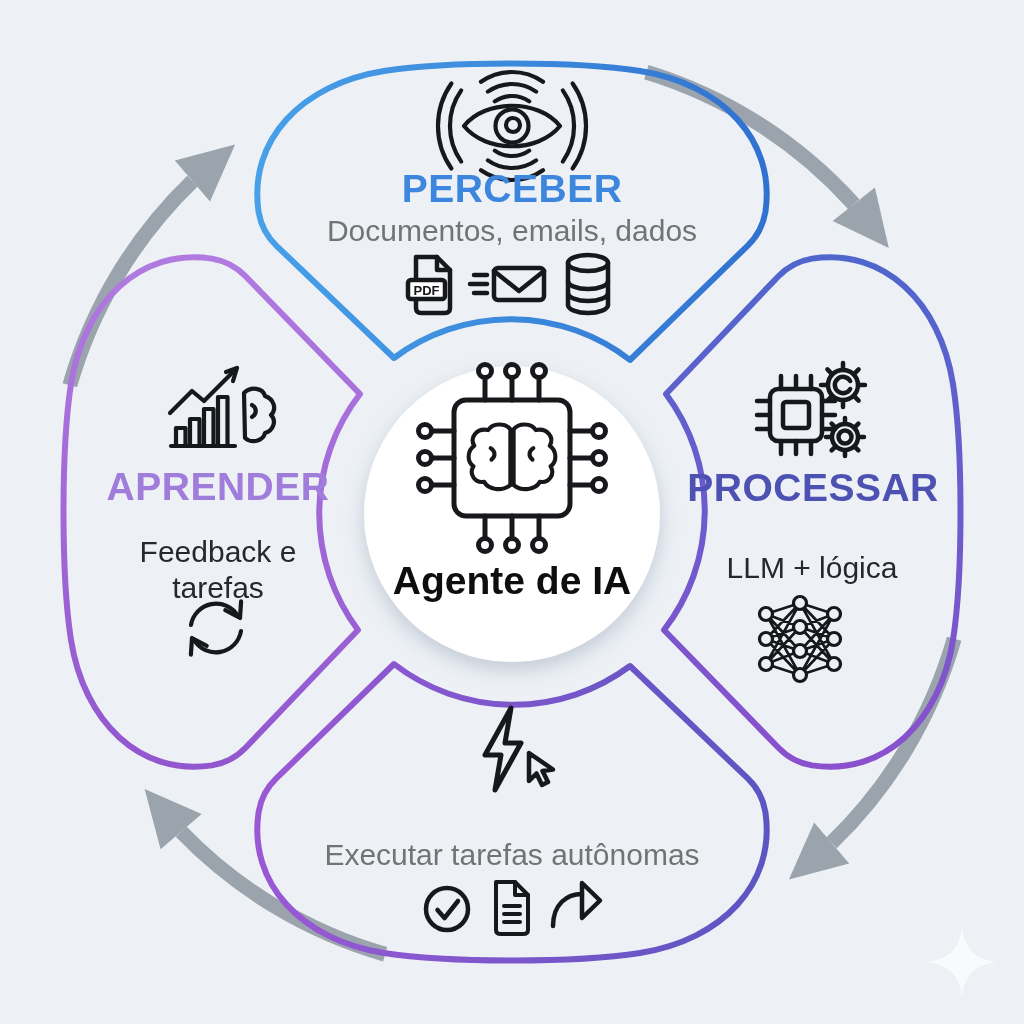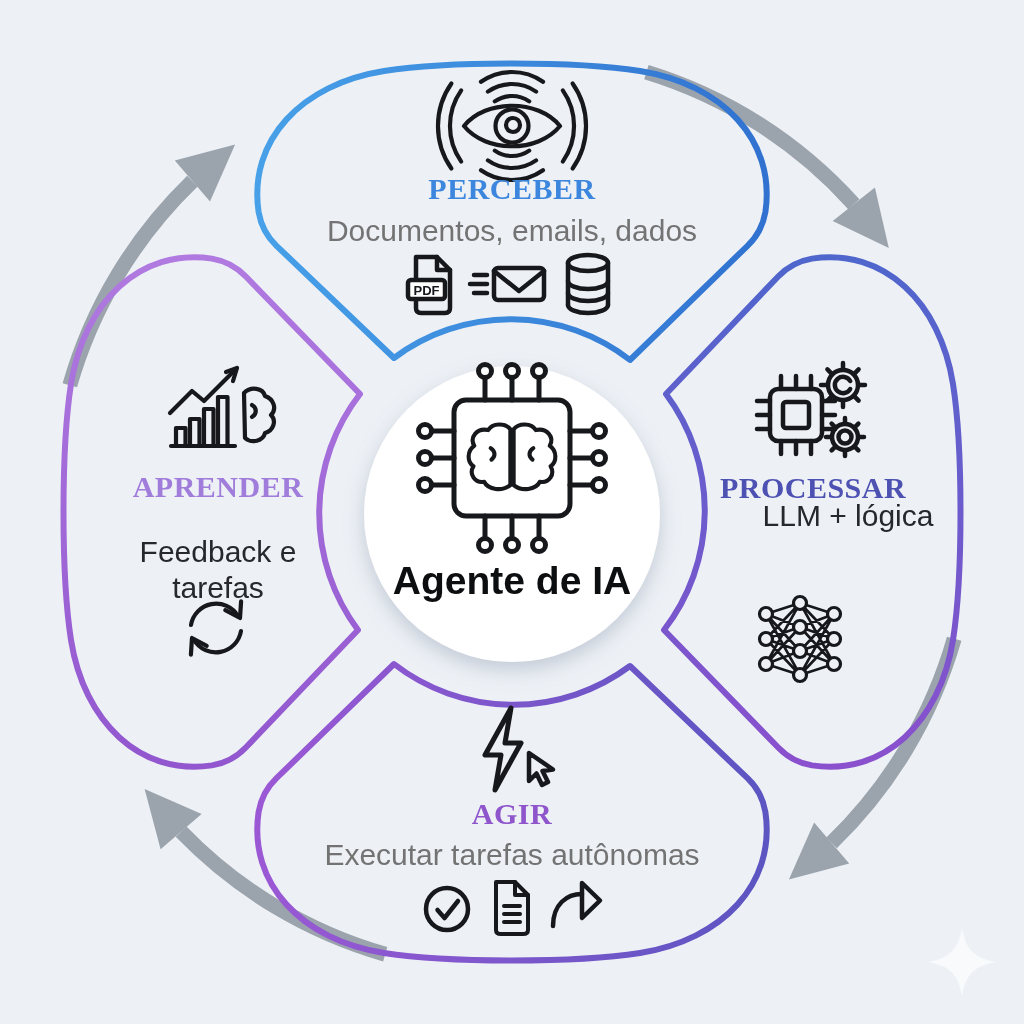--- a/index.html
+++ b/index.html
@@ -1,20 +1,20 @@
 <!DOCTYPE html>
 <html><head>
 <meta charset="utf-8">
 <style>
   html,body{margin:0;padding:0;}
   body{width:1024px;height:1024px;overflow:hidden;font-family:"Liberation Sans",sans-serif;}
   #stage{position:relative;width:1024px;height:1024px;}
   #diagram{position:absolute;left:0;top:0;}
   .txt{position:absolute;transform:translate(-50%,-50%);text-align:center;white-space:nowrap;}
-  .title{font-weight:700;font-size:30px;letter-spacing:.5px;font-family:Liberation Serif, serif;}
+  .title{font-weight:700;font-size:39px;letter-spacing:.5px;}
   .subtitle{font-weight:400;font-size:30px;line-height:36px;}
   .center-label{font-weight:700;font-size:39px;}
 </style>
 </head>
 <body style="background-color: rgb(237, 241, 246);">
 
 <div id="stage">
 
 <svg id="diagram" width="1024" height="1024" viewBox="0 0 1024 1024">
   <defs>
@@ -200,27 +200,26 @@
     </g>
   </g>
 
   <path transform="translate(962,962)" stroke="none" d="M 0 -34 C 4 -12 12 -4 34 0 C 12 4 4 12 0 34 C -4 12 -12 4 -34 0 C -12 -4 -4 -12 0 -34 Z" fill="#f8fafc"></path>
 </svg>
 
   <div class="txt title" style="left: 512px; top: 189px; color: rgb(60, 134, 222);">PERCEBER</div>
   <div class="txt subtitle" style="left: 512px; top: 231px; color: #737373;">Documentos, emails, dados</div>
 
   <div class="txt title" style="left: 813px; top: 488px; color: rgb(77, 81, 178); text-align: right;">PROCESSAR</div>
-  <div class="txt subtitle" style="left: 812px; top: 516px; color: rgb(38, 40, 45); margin-left: 36px;">
+  <div class="txt subtitle" style="left: 812px; top: 568px; color: rgb(38, 40, 45);">
     <div>LLM + lógica</div>
   </div>
 
   <div class="txt title" style="left: 218px; top: 487px; color: rgb(160, 124, 219);">APRENDER</div>
   <div class="txt subtitle" style="left: 218px; top: 570px; color: rgb(38, 40, 45);">
     <div>Feedback e</div>
     <div>tarefas</div>
   </div>
 
-  <div class="txt title" style="left: 512px; top: 814px; color: rgb(143, 86, 204);">AGIR</div>
   <div class="txt subtitle" style="left: 512px; top: 855px; color: #737373;">Executar tarefas autônomas</div>
 
   <div class="txt center-label" style="left: 512px; top: 581px; color: rgb(13, 14, 16);">Agente de IA</div>
 </div>
 
 </body></html>

